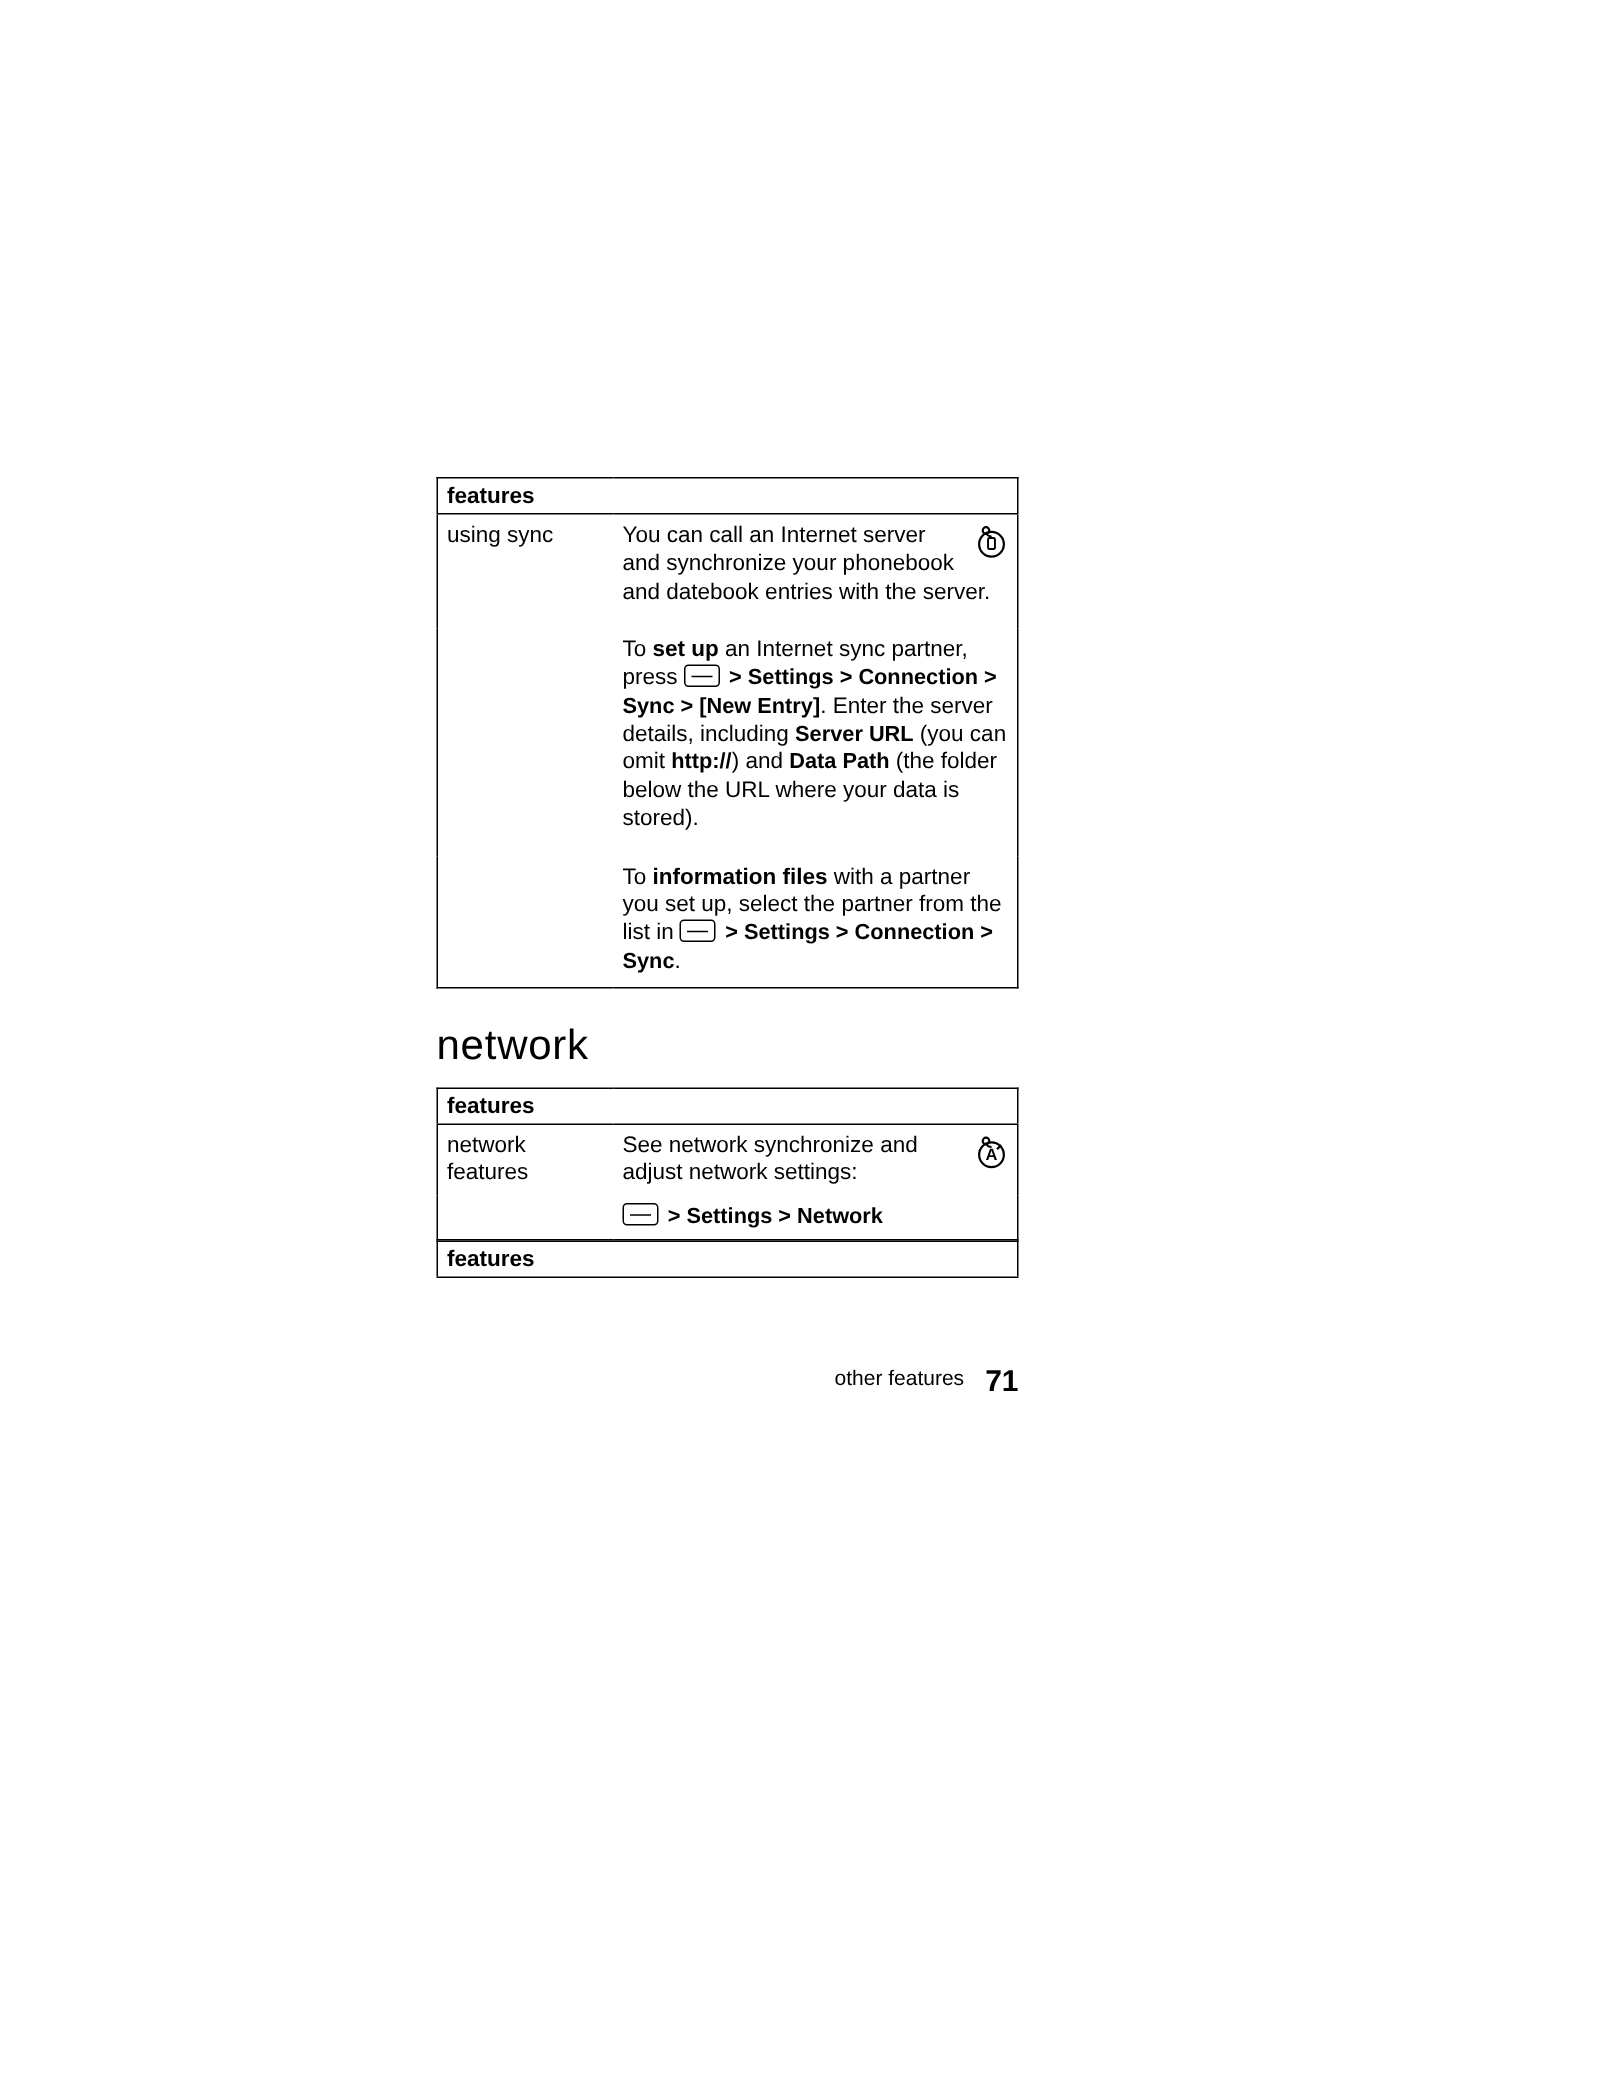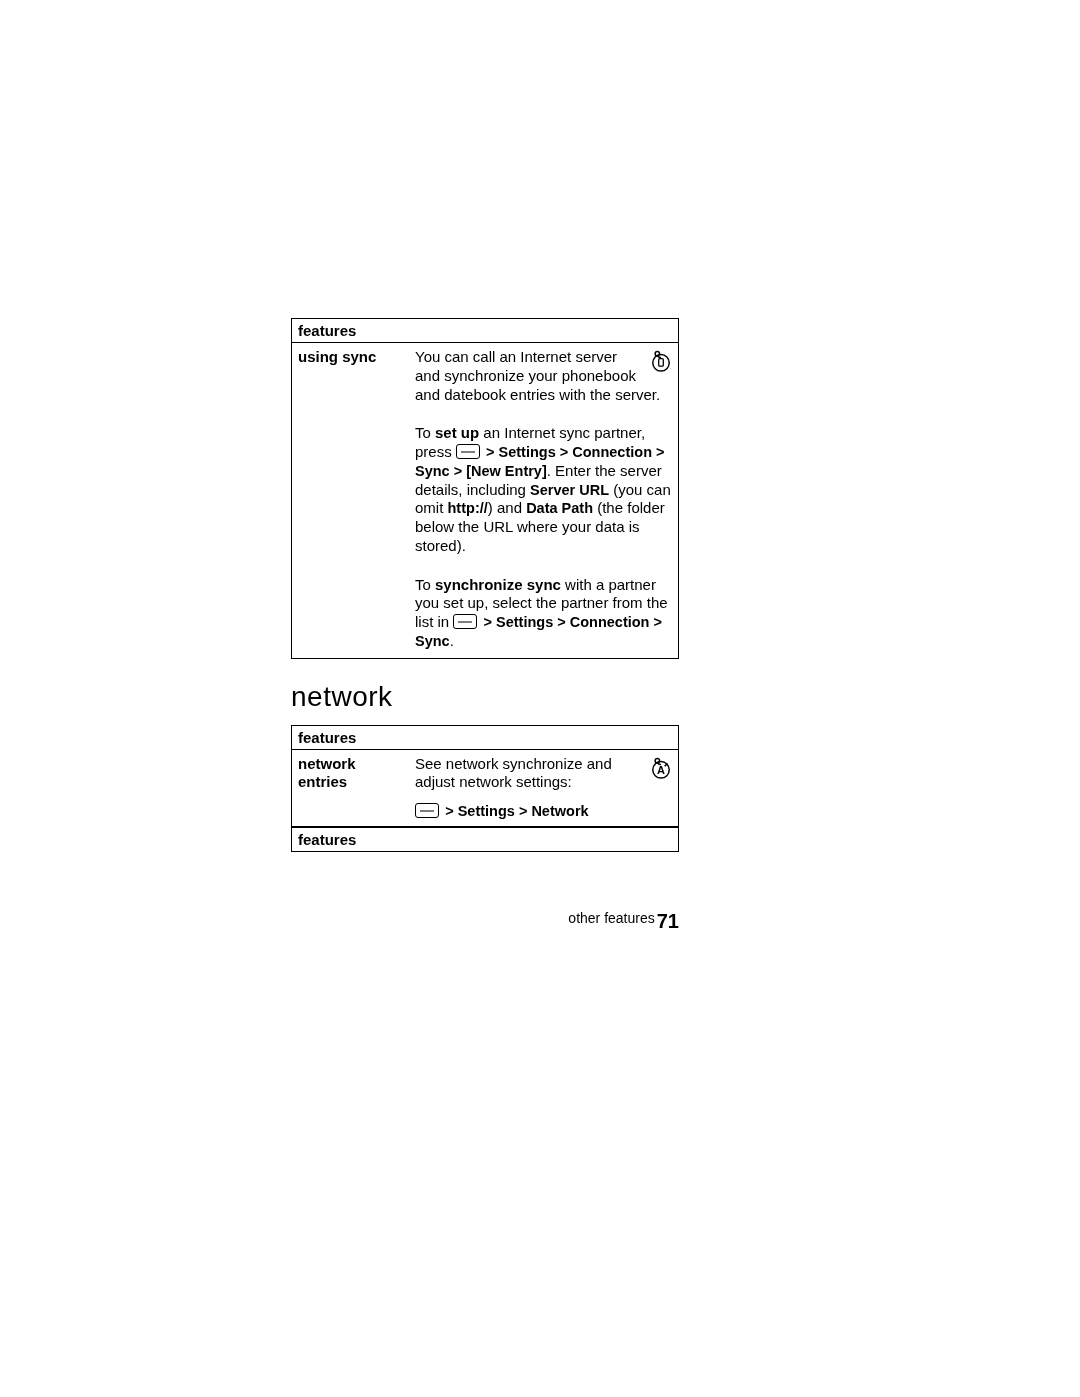--- a/index.html
+++ b/index.html
@@ -32,21 +32,21 @@
     font-size: 15px;
   }
   table.feat td {
     vertical-align: top;
     padding: 5px 6px 5px 6px;
     font-size: 15px;
     line-height: 1.25;
   }
   .label-col {
     width: 105px;
-    font-weight: bold;
+    font-weight: normal;
     font-size: 15px;
   }
   h2.sec {
     font-size: 28px;
     font-weight: normal;
     margin: 22px 0 12px 0;
     letter-spacing: 0.5px;
   }
   .menu-icon {
     display: inline-block;
@@ -82,21 +82,21 @@
     margin-top: 2px;
   }
   .badge svg { width: 22px; height: 22px; overflow: visible; }
   .footer {
     position: absolute;
     left: 291px;
     top: 910px;
     width: 388px;
     font-size: 14px;
   }
-  .footer .lbl { float: right; margin-right: 2px; }
+  .footer .lbl { float: right; margin-right: 14px; }
   .footer .pg  { float: right; font-weight: bold; font-size: 20px; }
   .pblock { margin: 0 0 10px 0; }
 </style>
 </head>
 <body>
 
 <div class="page">
 
   <table class="feat">
     <tbody>
@@ -120,36 +120,36 @@
     <tr>
       <td>
         <p class="pblock">
           <span>To </span><b>set up</b><span> an Internet sync partner, press </span><span class="menu-icon"></span> <span class="cond">&gt; Settings &gt; Connection &gt; Sync &gt; [New Entry]</span><span>. Enter the server details, including </span><span class="cond">Server URL</span><span> (you can omit </span><span class="cond">http://</span><span>) and </span><span class="cond">Data Path</span><span> (the folder below the URL where your data is stored).</span>
         </p>
       </td>
     </tr>
     <tr>
       <td>
         <p class="pblock" style="margin-bottom:2px">
-          <span>To </span><b>synchronize sync</b><span> with a partner you set up, select the partner from the list in </span><span class="menu-icon"></span> <span class="cond">&gt; Settings &gt; Connection &gt; Sync</span><span>.</span>
+          <span>To </span><b>information files</b><span> with a partner you set up, select the partner from the list in </span><span class="menu-icon"></span> <span class="cond">&gt; Settings &gt; Connection &gt; Sync</span><span>.</span>
         </p>
       </td>
     </tr>
   </tbody>
     </table>
 
   <h2 class="sec">network</h2>
 
   <table class="feat">
     <tbody>
         <tr>
           <th colspan="2">features</th>
         </tr>
     <tr>
-      <td class="label-col" rowspan="2">network entries</td>
+      <td class="label-col" rowspan="2">network features</td>
       <td>
         <span class="badge">
           <svg viewBox="0 0 24 24">
                 <circle cx="12" cy="14" r="9" fill="none" stroke="#000" stroke-width="1.6"></circle>
                 <text x="12" y="18" text-anchor="middle" font-size="12" font-family="Arial" font-weight="bold">A</text>
                 <path d="M16 10 L19 7" stroke="#000" stroke-width="1.6"></path>
                 <circle cx="8" cy="4" r="2.4" fill="none" stroke="#000" stroke-width="1.6"></circle>
                 <path d="M8 6 Q10 9 12 8" fill="none" stroke="#000" stroke-width="1.6"></path>
               </svg>
         </span>

